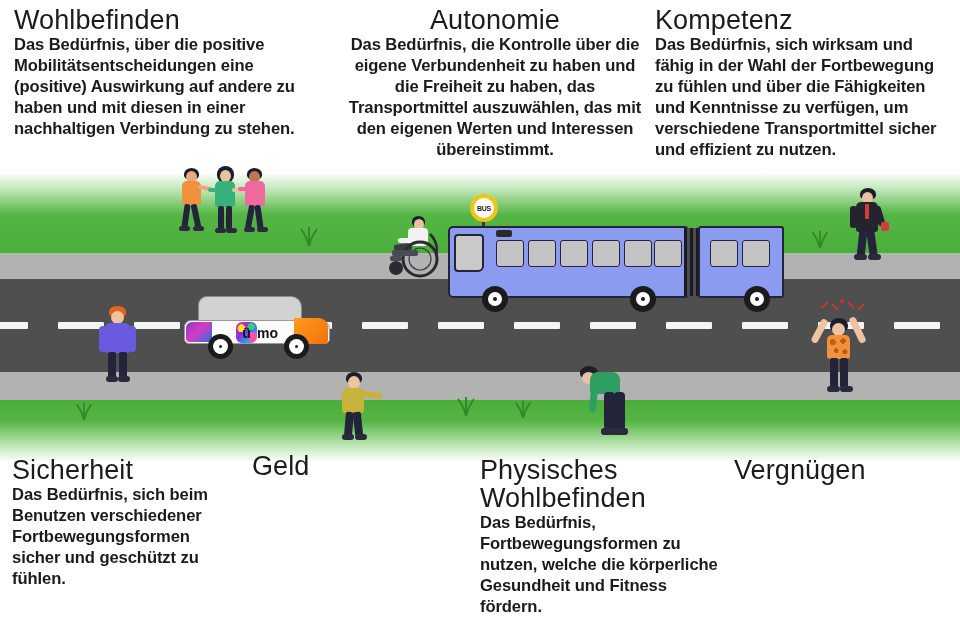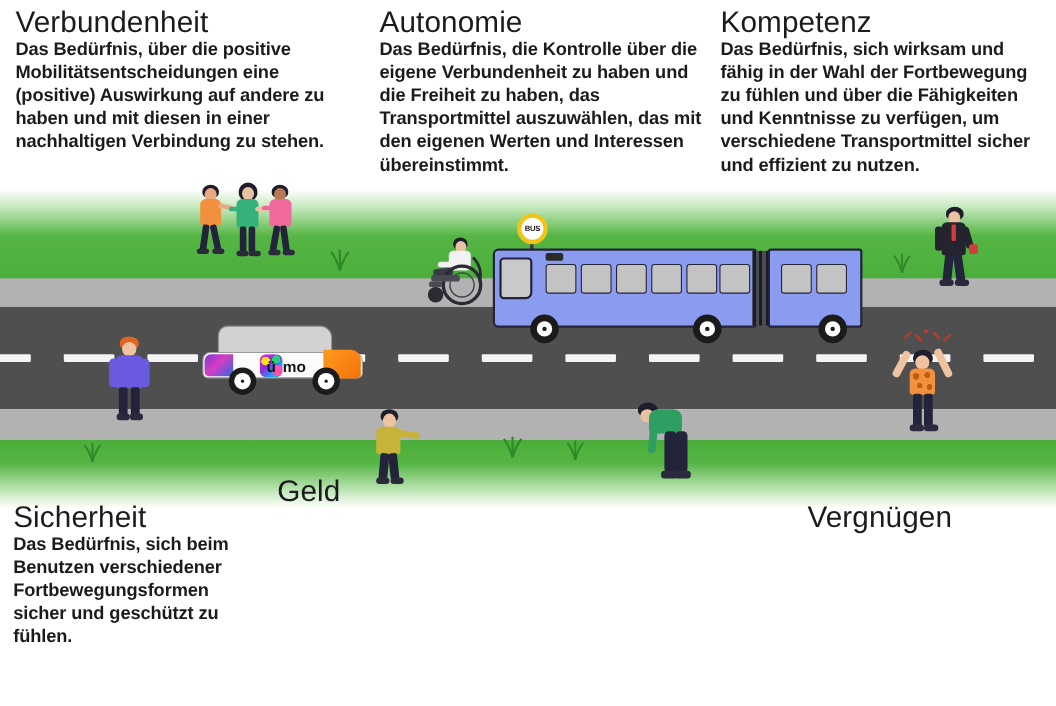--- a/index.html
+++ b/index.html
@@ -69,25 +69,25 @@
   }
   .need p {
     font-size: 16.6px;
     font-weight: 700;
     line-height: 1.26;
     letter-spacing: -0.1px;
   }
 
   
   #need-verbundenheit { left: 14px;  top: 6px;  width: 300px; }
-  #need-autonomie     { left: 345px; top: 6px;  width: 300px; }
+  #need-autonomie     { left: 345px; top: 6px;  width: 300px; text-align: center; }
   #need-kompetenz     { left: 655px; top: 6px;  width: 295px; }
   
   #need-sicherheit    { left: 12px;  top: 456px; width: 230px; }
-  #need-geld          { left: 252px; top: 432px; width: 225px; }
+  #need-geld          { left: 252px; top: 452px; width: 225px; }
   #need-physisches    { left: 480px; top: 456px; width: 245px; }
   #need-vergnuegen    { left: 734px; top: 456px; width: 222px; }
 
   
   
   #bus { position: absolute; left: 448px; top: 226px; width: 336px; height: 90px; }
   .bus-body {
     position: absolute; background: #8b9cf0;
     border: 2px solid #23243a; border-radius: 4px;
   }
@@ -403,21 +403,21 @@
         <path d="M14 6 L20 12" stroke="#c0392b" stroke-width="2"></path>
         <path d="M30 4 L36 10" stroke="#c0392b" stroke-width="2"></path>
         <path d="M40 12 L46 6" stroke="#c0392b" stroke-width="2"></path>
         <circle cx="24" cy="3" r="2" fill="#c0392b"></circle>
       </svg>
     </div>
 
   </div>
 
   <div class="need" id="need-verbundenheit">
-    <h2>Verbundenheit</h2>
+    <h2>Wohlbefinden</h2>
     <p>Das Bedürfnis, über die positive Mobilitätsentscheidungen eine (positive) Auswirkung auf andere zu haben und mit diesen in einer nachhaltigen Verbindung zu stehen.</p>
   </div>
 
   <div class="need" id="need-autonomie">
     <h2>Autonomie</h2>
     <p>Das Bedürfnis, die Kontrolle über die eigene Verbundenheit zu haben und die Freiheit zu haben, das Transportmittel auszuwählen, das mit den eigenen Werten und Interessen übereinstimmt.</p>
   </div>
 
   <div class="need" id="need-sicherheit">
     <h2>Sicherheit</h2>
@@ -426,18 +426,22 @@
 
   <div class="need" id="need-kompetenz">
     <h2>Kompetenz</h2>
     <p>Das Bedürfnis, sich wirksam und fähig in der Wahl der Fortbewegung zu fühlen und über die Fähigkeiten und Kenntnisse zu verfügen, um verschiedene Transportmittel sicher und effizient zu nutzen.</p>
   </div>
 
   <div class="need" id="need-geld">
     <h2>Geld</h2>
   </div>
 
+  <div class="need" id="need-physisches">
+    <h2>Physisches Wohlbefinden</h2>
+    <p>Das Bedürfnis, Fortbewegungsformen zu nutzen, welche die körperliche Gesundheit und Fitness fördern.</p>
+  </div>
 
   <div class="need" id="need-vergnuegen">
     <h2>Vergnügen</h2>
   </div>
 
 </div>
 
 </body></html>

